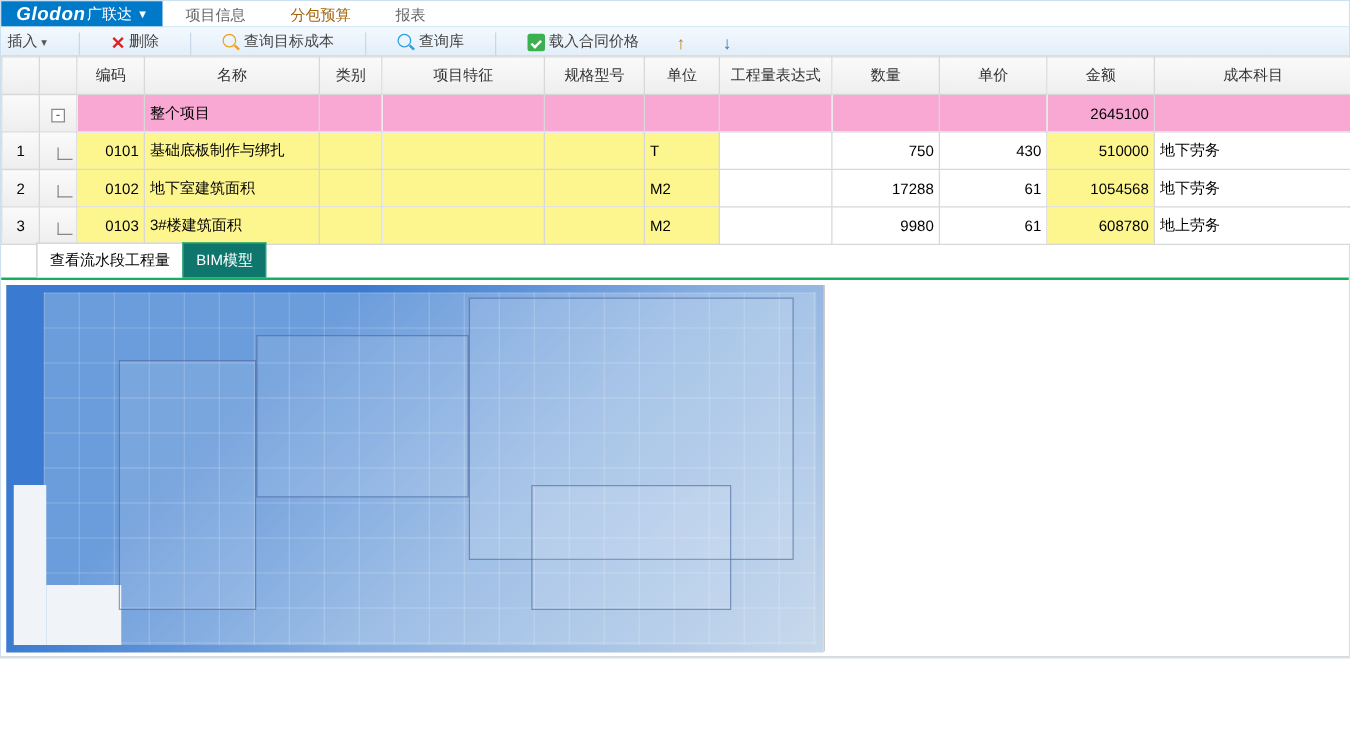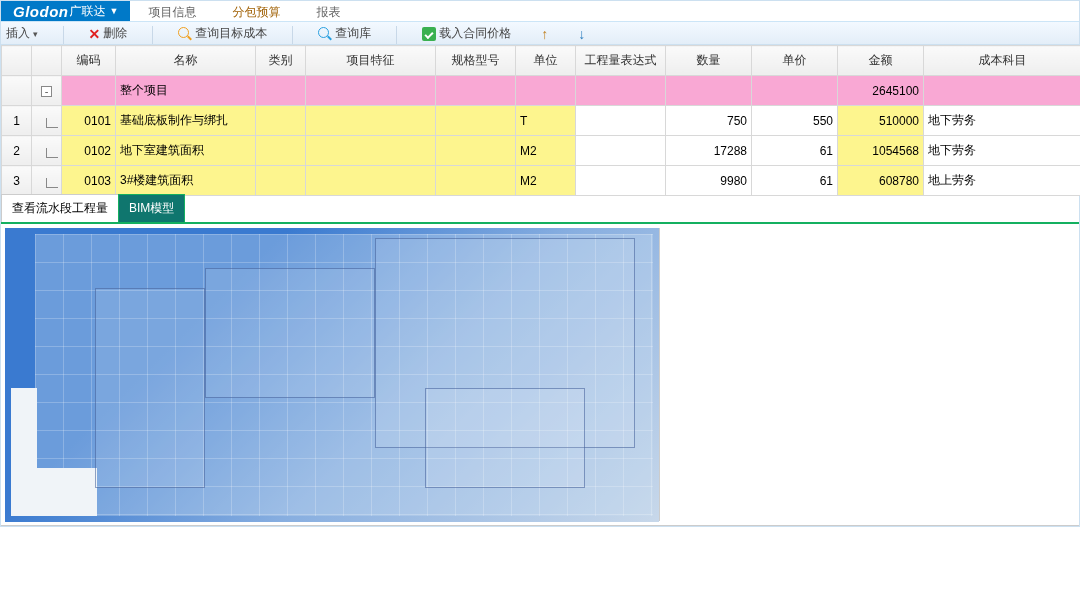--- a/index.html
+++ b/index.html
@@ -38,21 +38,21 @@
 .rownum { text-align: center; background: linear-gradient(#fafafa,#eeeeee); }
 .tree-cell { text-align: center; color:#555; }
 .row-summary td { background: #f9a8d4; }
 .row-yellow td { background: #fdf58e; }
 .row-yellow td.white, .row-summary td.white { background: #fff; }
 .row-yellow td.rh, .row-summary td.rh { background: linear-gradient(#fafafa,#eeeeee); }
 .branch { display:inline-block; width:12px; border-left:1px solid #888; border-bottom:1px solid #888; height:10px; vertical-align:top; margin-top:4px; margin-left:10px;}
 .branch.last { height:10px; }
 .minus-box { display:inline-block; width:11px; height:11px; border:1px solid #888; background:#fff; line-height:9px; text-align:center; font-size:11px; }
 
-.tabrow { display:flex; height:28px; align-items:flex-end; background:#fff; border-bottom:2px solid #14b060; }
+.tabrow { display:flex; height:28px; align-items:flex-end; background:#fff; border-bottom:2px solid #14b060;padding-left:28px; }
 .tab { padding: 5px 10px; background:#fff; border:1px solid #ccc; border-bottom:none; cursor:pointer; margin-right:-1px; }
 .tab.active { background:#0f766e; color:#fff; border-color:#14b060; }
 
 .bim-area { height: 302px; background:#fff; border-top:none; border-bottom:1px solid #ccc; padding:4px; display:flex; }
 .bim-plan { width: 654px; height: 294px; background: linear-gradient(135deg,#3a7ad0 0%,#3a7ad0 30%,#87aee0 60%,#c8d8ea 100%); position:relative; }
 .bim-right { flex:1; background:#fff; border-left:1px solid #ccc; }
 .plan-overlay { position:absolute; inset:6px 6px 6px 30px; background:rgba(200,220,240,0.35); }
 .plan-grid { position:absolute; inset:6px 6px 6px 30px; background-image: linear-gradient(rgba(255,255,255,0.22) 1px, transparent 1px), linear-gradient(90deg, rgba(255,255,255,0.22) 1px, transparent 1px); background-size: 28px 28px; }
 .room { position:absolute; border:1px solid rgba(60,90,150,0.55); background:rgba(255,255,255,0.1); }
 .void { position:absolute; background:#f0f4f8; }
@@ -167,21 +167,21 @@
         <td class="rownum rh">1</td>
         <td class="tree-cell rh"><span class="branch"></span></td>
         <td class="num-right">0101</td>
         <td>基础底板制作与绑扎</td>
         <td></td>
           <td></td>
           <td></td>
         <td>T</td>
         <td class="white"></td>
         <td class="num-right white">750</td>
-        <td class="num-right white">550</td>
+        <td class="num-right white">430</td>
         <td class="num-right">510000</td>
         <td class="white">地下劳务</td>
       </tr>
       <tr class="row-yellow">
         <td class="rownum rh">2</td>
         <td class="tree-cell rh"><span class="branch"></span></td>
         <td class="num-right">0102</td>
         <td>地下室建筑面积</td>
         <td></td>
           <td></td>

